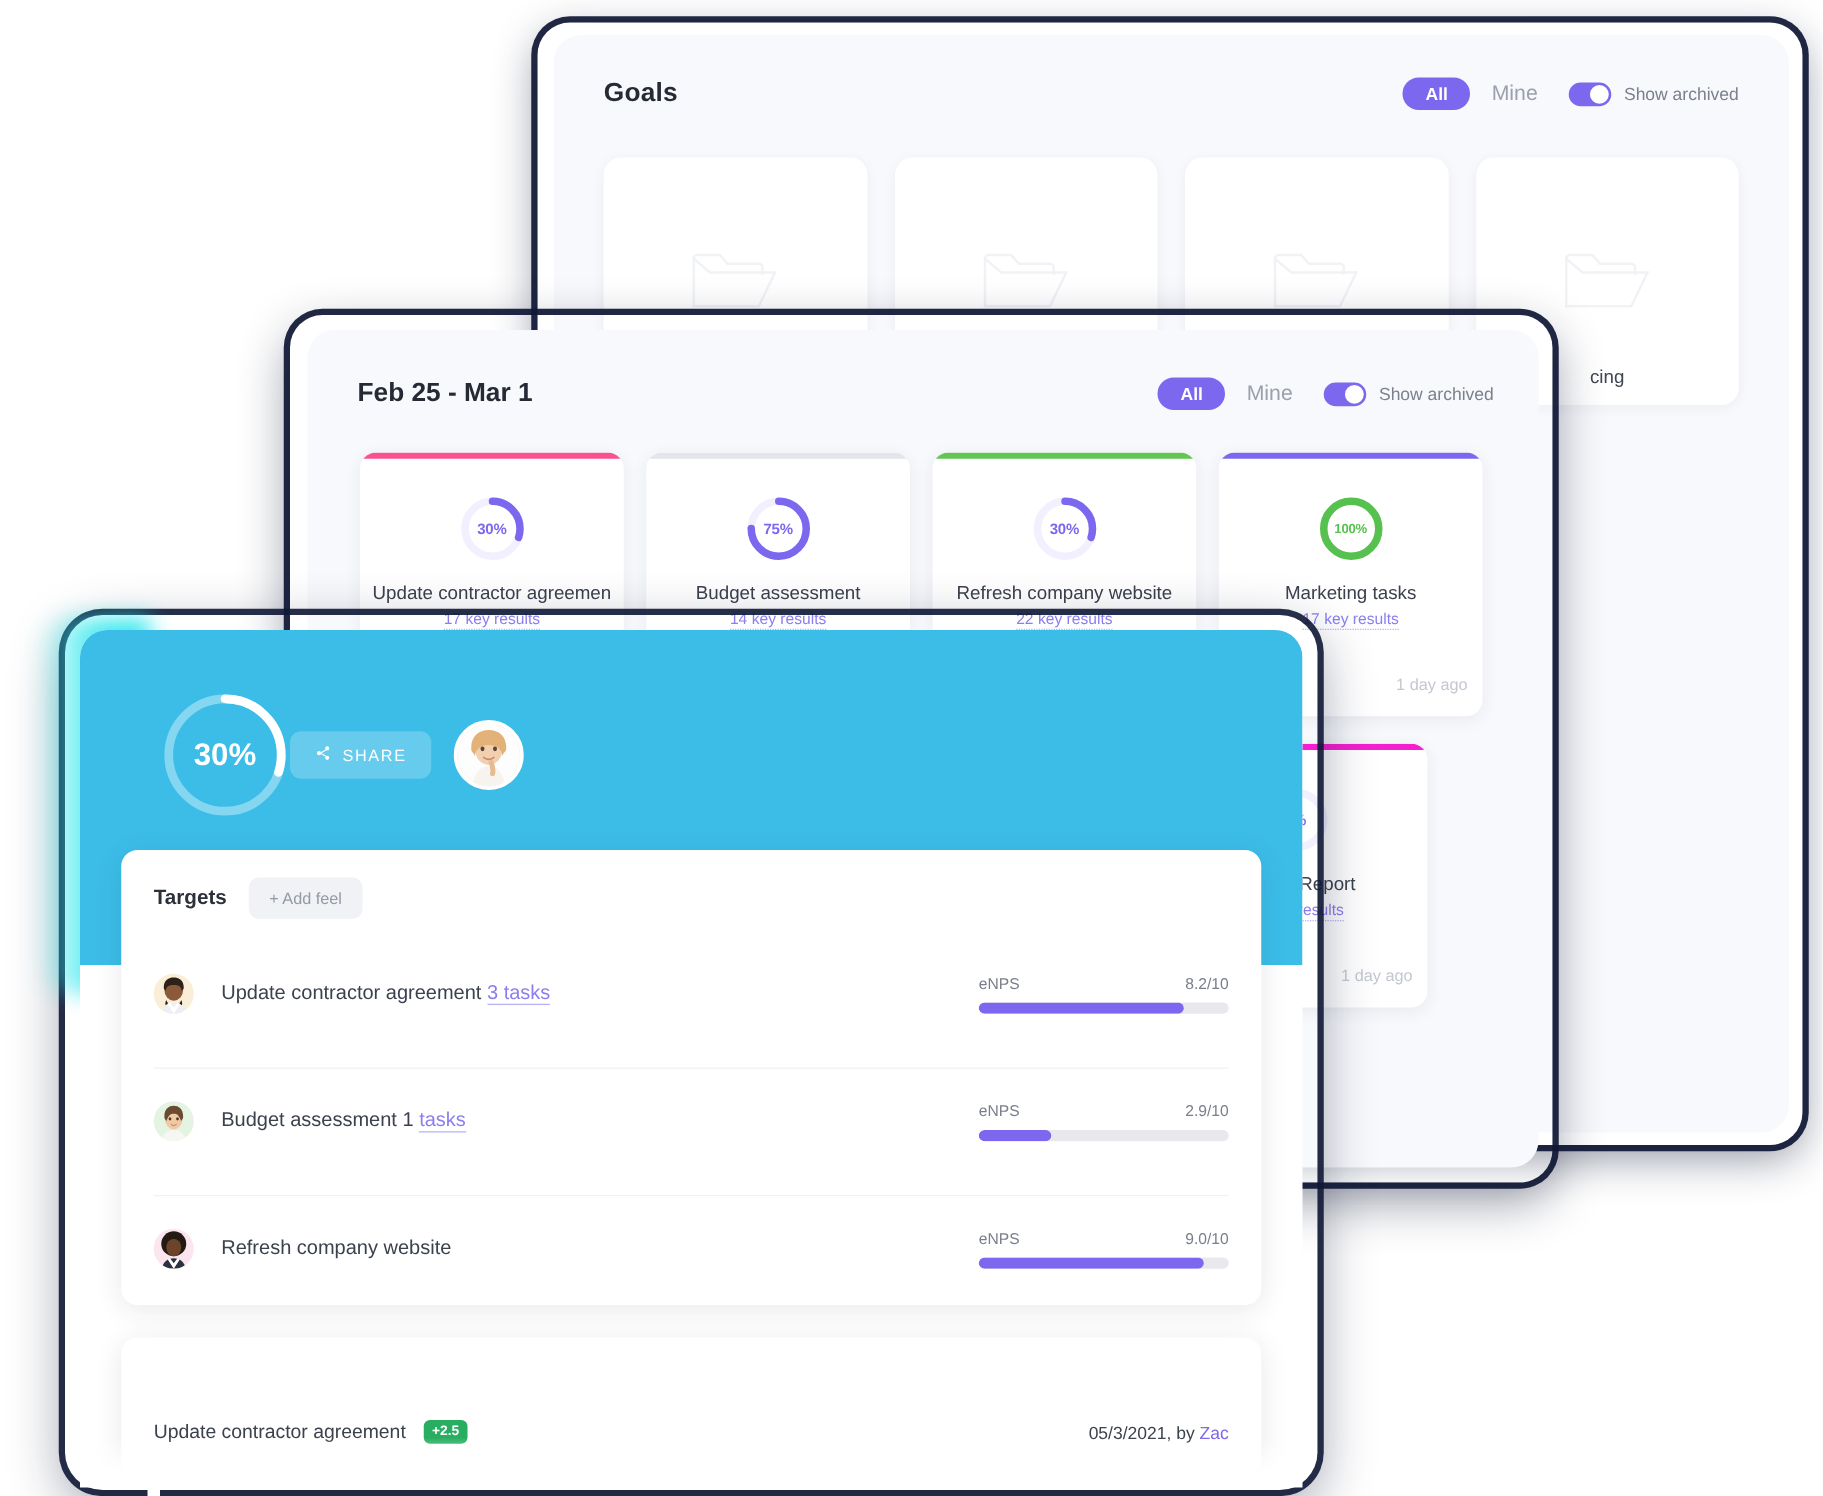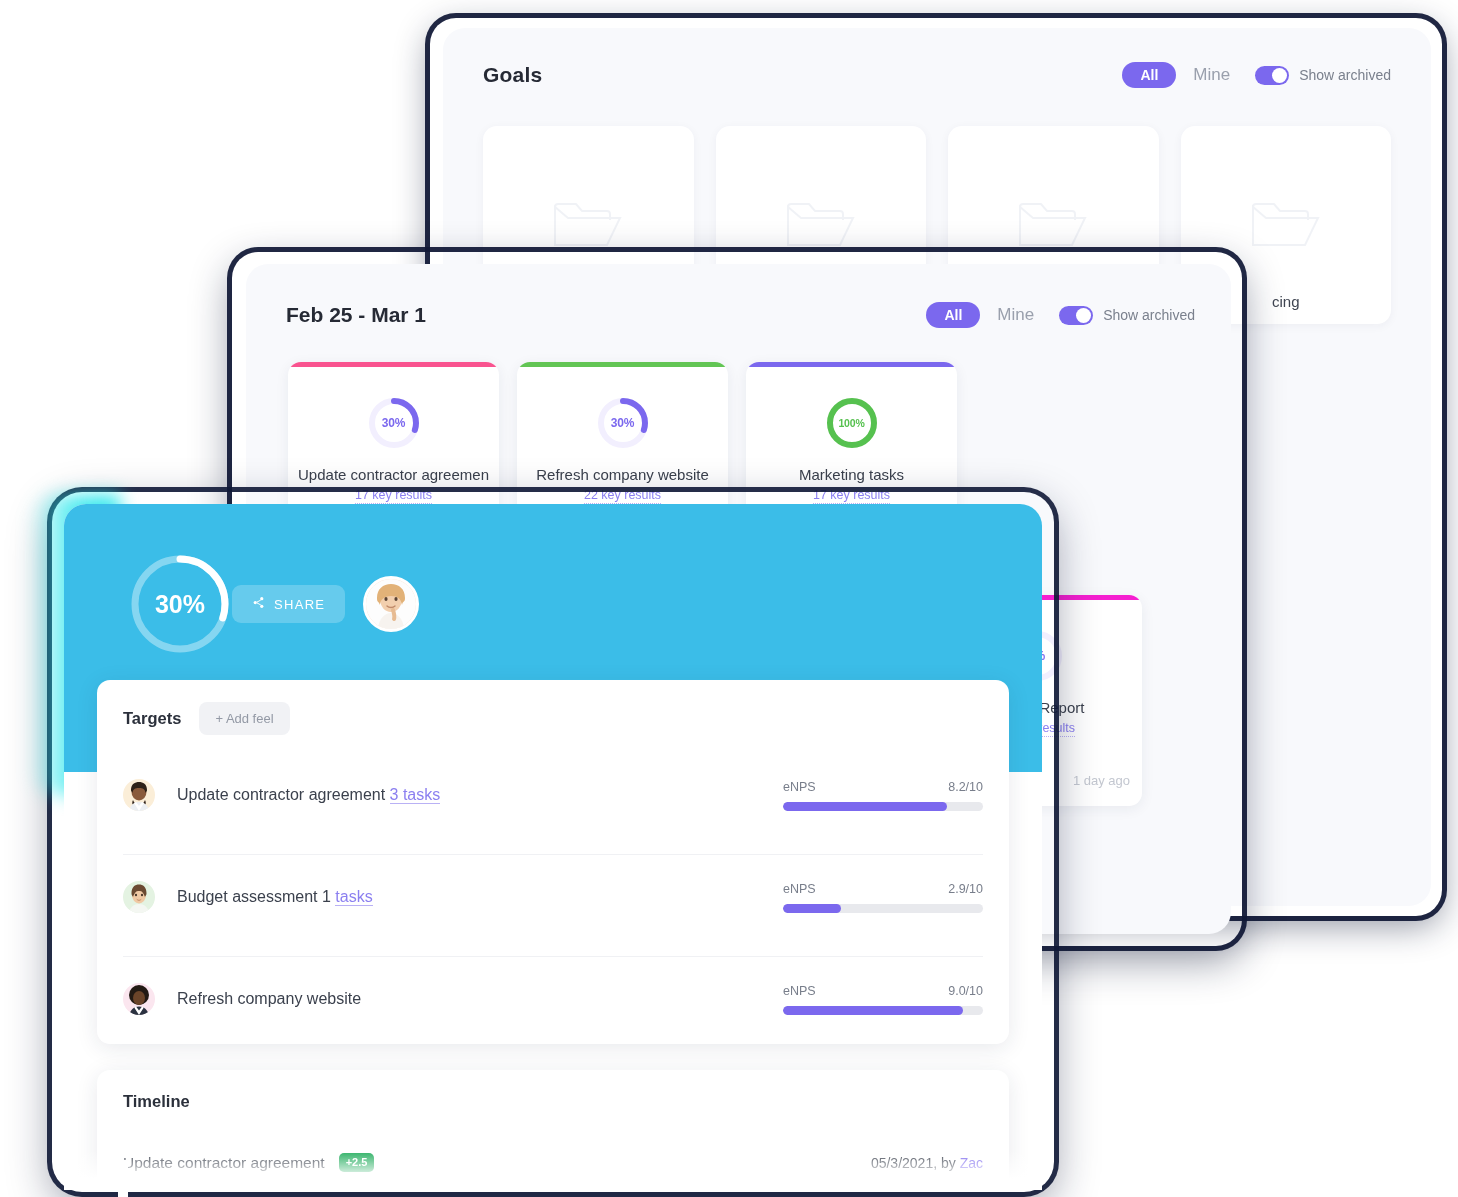--- a/index.html
+++ b/index.html
@@ -299,20 +299,32 @@
             <circle cx="27" cy="27" r="22" fill="none" stroke="#f2effe" stroke-width="6"></circle>
             <circle cx="27" cy="27" r="22" fill="none" stroke="#7b68ee" stroke-width="6" stroke-linecap="round" stroke-dasharray="41.5 138.2"></circle>
           </svg>
           <span class="pct">30%</span>
         </div>
         <div class="goal-name">Update contractor agreemen</div>
         <div class="goal-kr">17 key results</div>
         <div class="goal-ago"></div>
       </div>
 
+      <div class="goal-card" style="--accent:#e3e5ea">
+        <div class="donut">
+          <svg width="54" height="54" viewBox="0 0 54 54">
+            <circle cx="27" cy="27" r="22" fill="none" stroke="#f2effe" stroke-width="6"></circle>
+            <circle cx="27" cy="27" r="22" fill="none" stroke="#7b68ee" stroke-width="6" stroke-linecap="round" stroke-dasharray="103.7 138.2"></circle>
+          </svg>
+          <span class="pct">75%</span>
+        </div>
+        <div class="goal-name">Budget assessment</div>
+        <div class="goal-kr">14 key results</div>
+        <div class="goal-ago"></div>
+      </div>
 
       <div class="goal-card" style="--accent:#62c554">
         <div class="donut">
           <svg width="54" height="54" viewBox="0 0 54 54">
             <circle cx="27" cy="27" r="22" fill="none" stroke="#f2effe" stroke-width="6"></circle>
             <circle cx="27" cy="27" r="22" fill="none" stroke="#7b68ee" stroke-width="6" stroke-linecap="round" stroke-dasharray="41.5 138.2"></circle>
           </svg>
           <span class="pct">30%</span>
         </div>
         <div class="goal-name">Refresh company website</div>
@@ -469,21 +481,20 @@
             <span>9.0/10</span>
           </div>
           <div class="bar">
               <i style="width:90%"></i>
             </div>
         </div>
       </div>
     </div>
 
     <div class="sheet" id="timeline-sheet">
-      <div class="sheet-title">Timeline</div>
 
       <div class="tl-row" style="border-top:none">
         <span class="tl-name">Update contractor agreement</span>
         <span class="chip">+2.5</span>
         <span class="tl-meta"><span>05/3/2021, by </span><b>Zac</b></span>
       </div>
 
     </div>
   </div>
 

